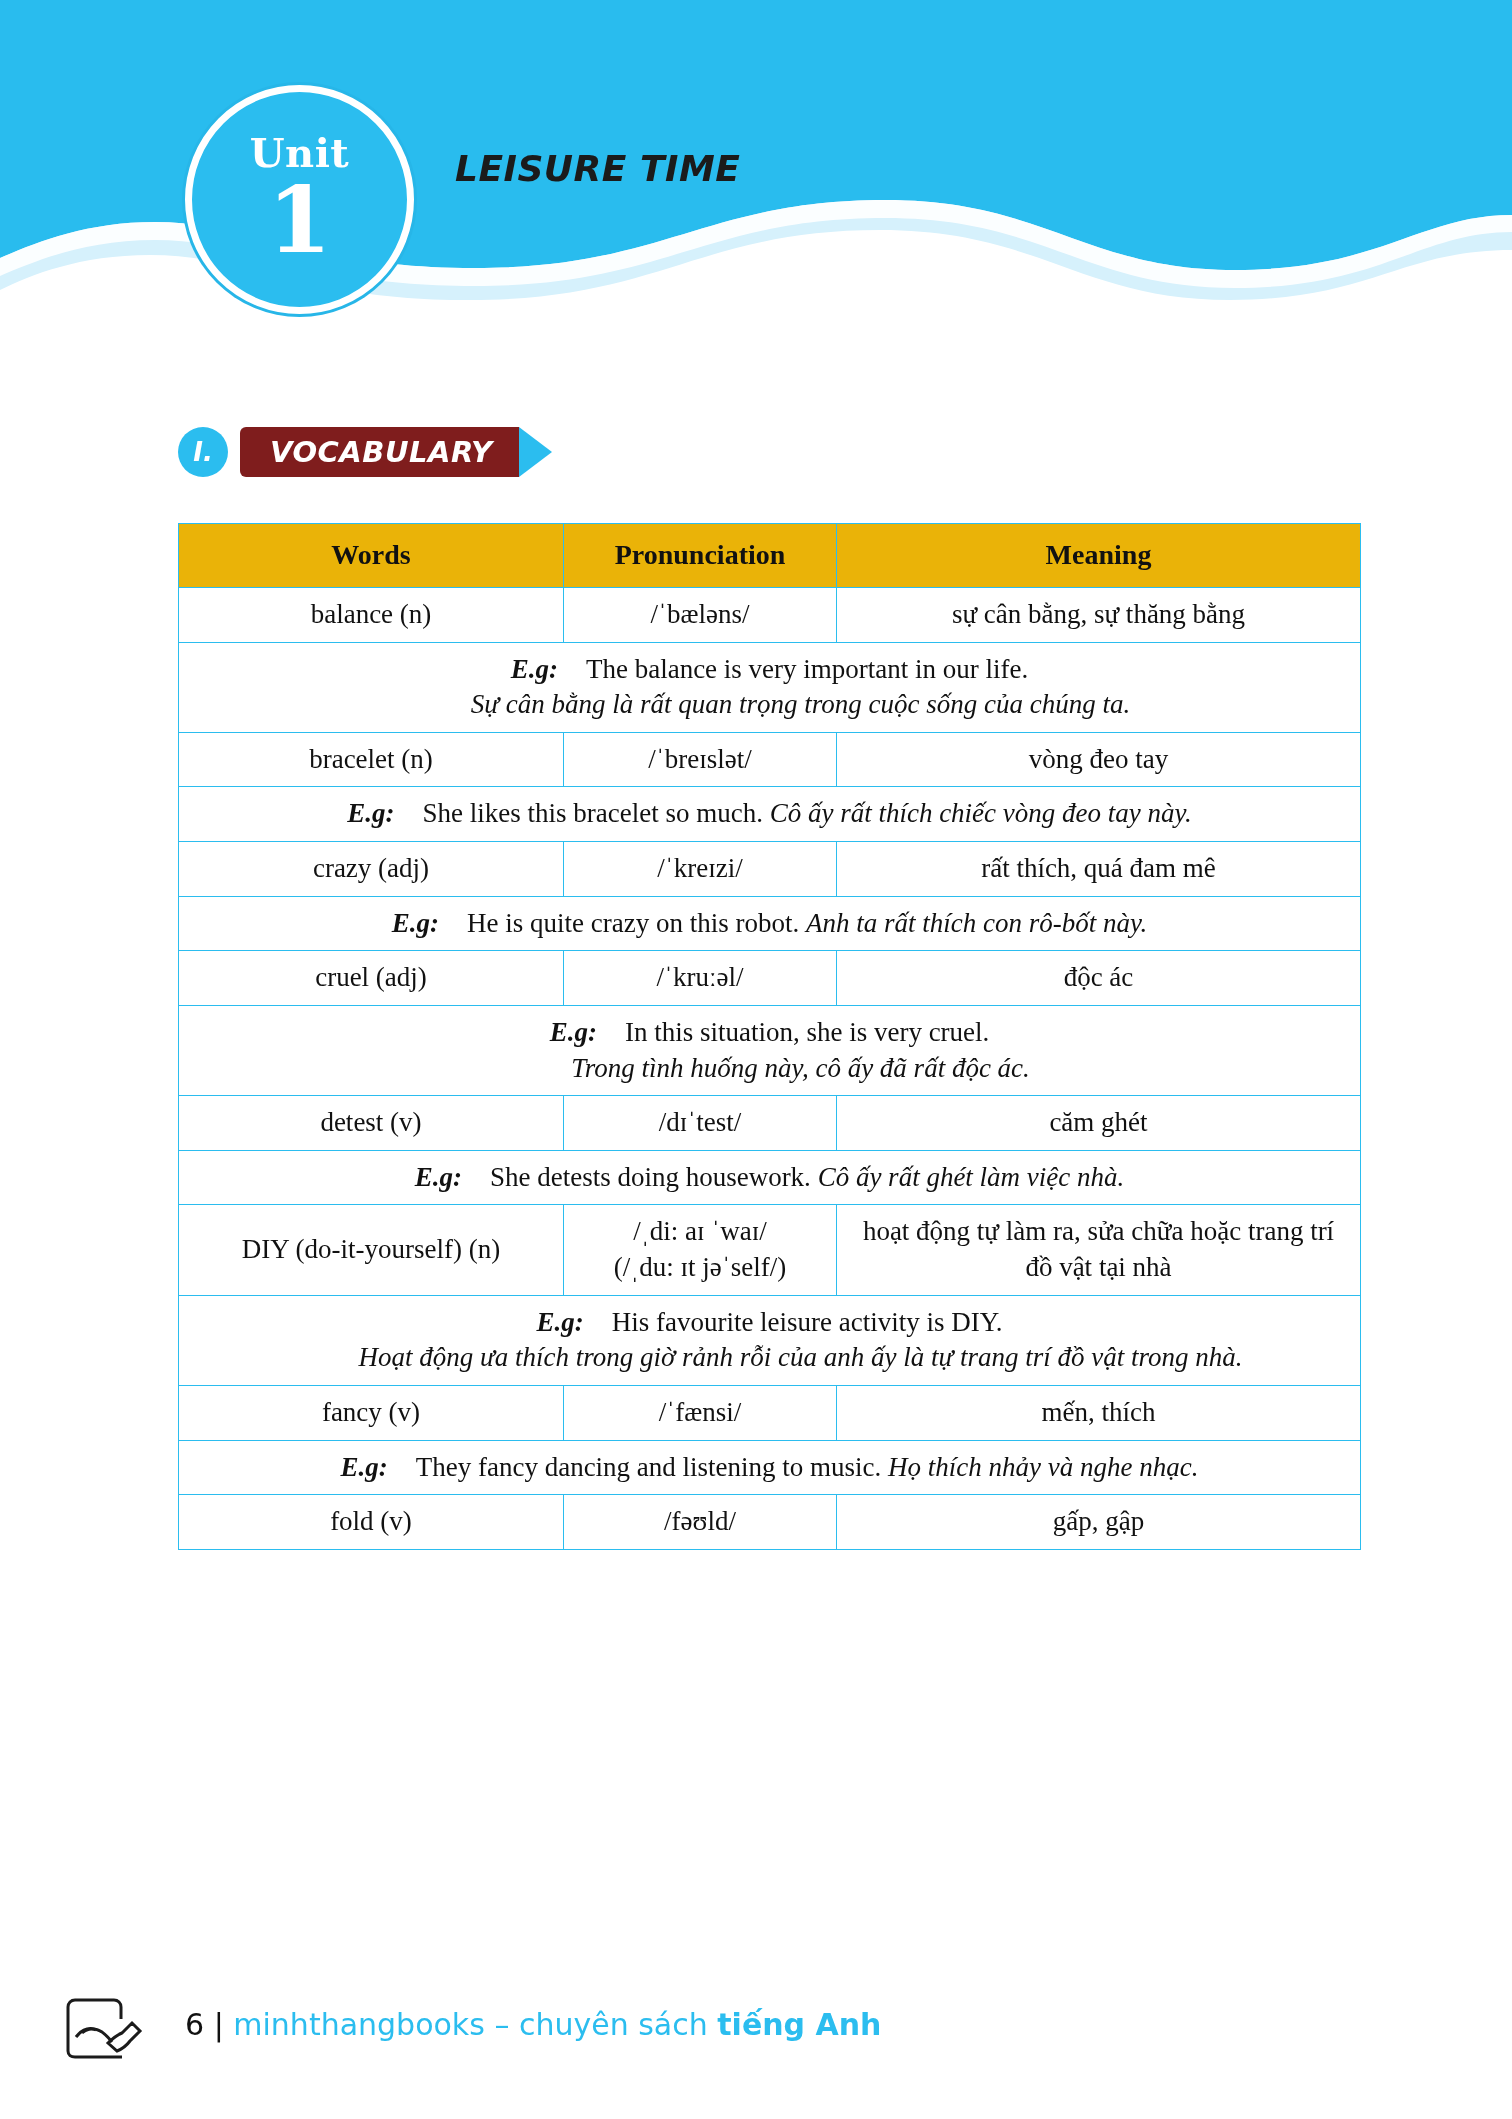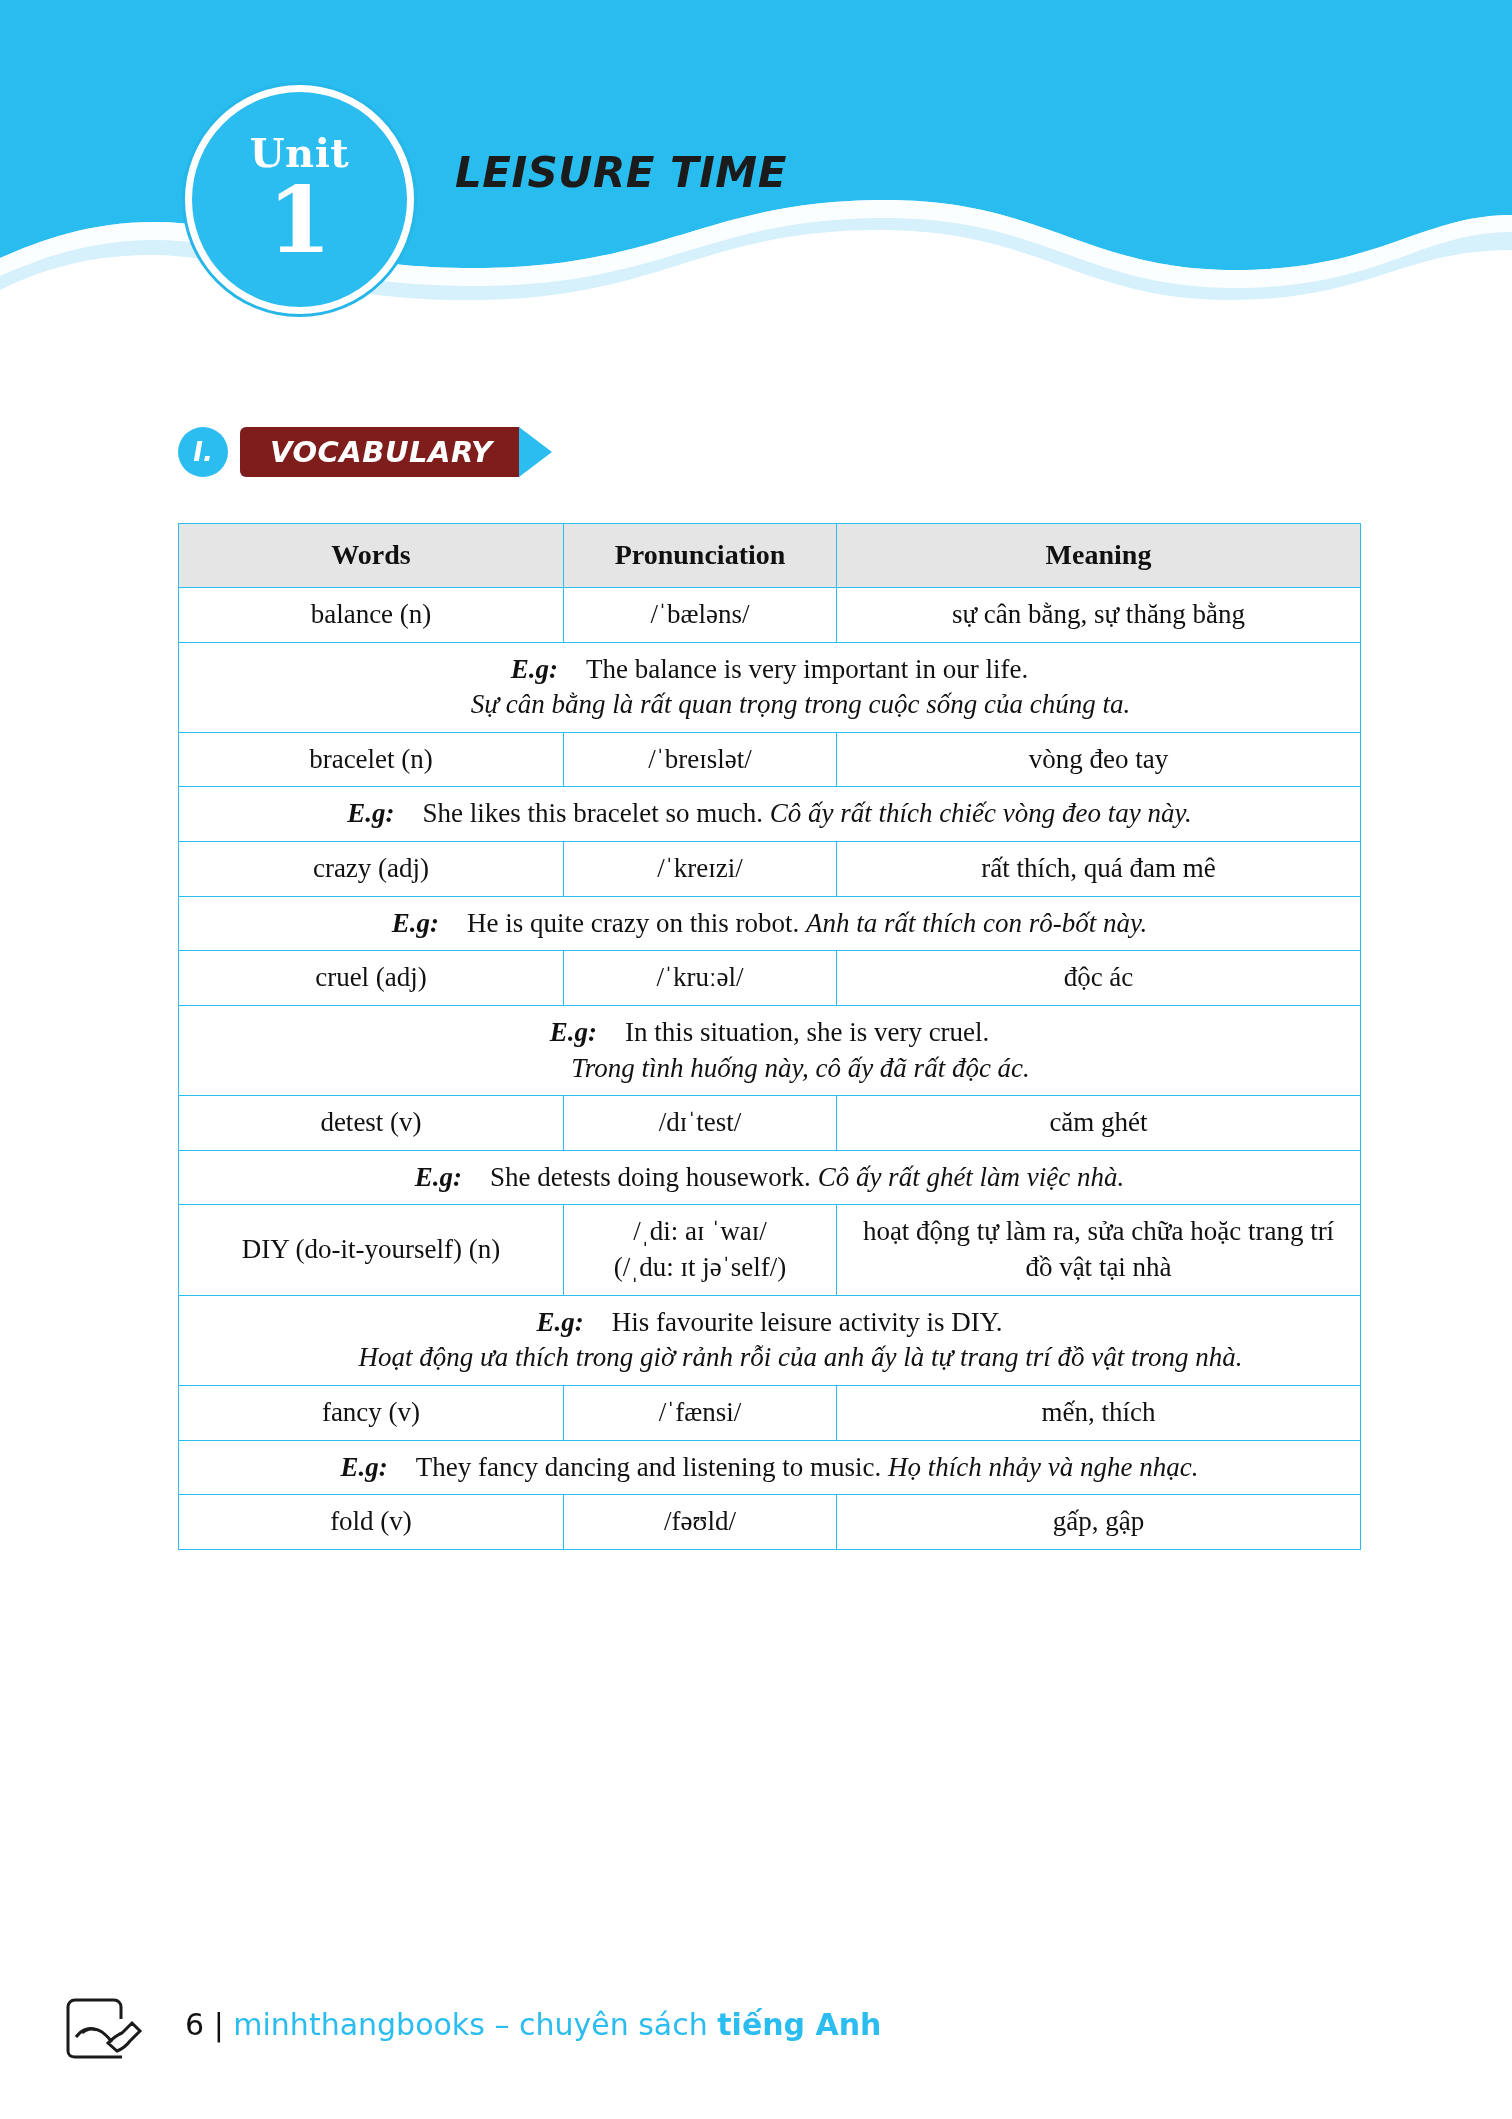--- a/index.html
+++ b/index.html
@@ -59,21 +59,21 @@
     font-size: 92px;
     line-height: 1;
   }
   .unit-title {
     position: absolute;
     left: 455px;
     top: 148px;
     font-family: "DejaVu Sans", sans-serif;
     font-weight: bold;
     font-style: italic;
-    font-size: 42px;
+    font-size: 36px;
     letter-spacing: 0.5px;
     color: #1b1b1b;
   }
 
   
   .section-head {
     position: absolute;
     left: 178px;
     top: 425px;
     display: flex;
@@ -136,21 +136,21 @@
   .vocab-table td, .vocab-table th {
     border: 1.5px solid #2bbdef;
     padding: 9px 14px;
     font-size: 27px;
     color: #111111;
     vertical-align: middle;
     line-height: 1.32;
     text-align: center;
   }
   .vocab-table thead th {
-    background: #e5e5e5;
+    background: #eab308;
     text-align: center;
     font-weight: bold;
     font-size: 28px;
     padding: 13px 10px;
   }
   col.c-word { width: 385px; }
   col.c-pron { width: 273px; }
   col.c-mean { width: 524px; }
 
   .word-cell { font-size: 28px; }

